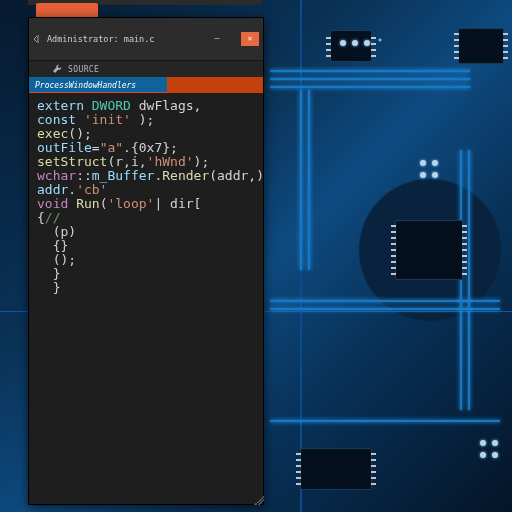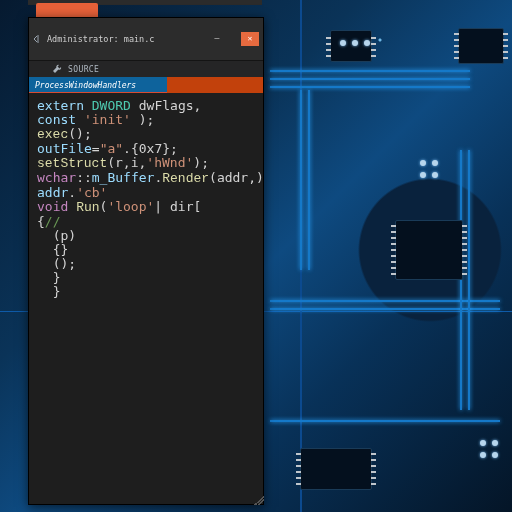--- a/index.html
+++ b/index.html
@@ -41,21 +41,21 @@
   .win-btn.close{background:#e66a3f;color:#fff;width:18px;}
   .toolbar{height:16px;display:flex;align-items:center;padding:0 23px;gap:6px;color:#aeb7c0;background:#252526;}
   .tool-icon{width:10px;height:10px;display:flex;align-items:center;justify-content:center;}
   .tool-label{font-size:8px;letter-spacing:.4px;}
   .tab-strip{height:16px;background:#c2410c;position:relative;font-style:italic;}
   .file-tab{position:absolute;left:0;top:0;height:16px;width:126px;background:#0e639c;display:flex;align-items:center;padding:0 6px;color:#fff;font-size:8px;white-space:nowrap;overflow:hidden;}
   .file-tab::after{content:"";position:absolute;left:0;right:0;bottom:-1px;height:2px;background:#d94b33;}
   .editor{flex:1;padding:6px 8px;overflow:hidden;line-height:14px;font-size:13px;}
   .ln{white-space:pre;}
   .kw{color:#c586c0;}
-  .fn{color:#dcdcaa;font-family:Liberation Mono, monospace;}
+  .fn{color:#dcdcaa;}
   .ty{color:#4ec9b0;}
   .st{color:#ce9178;}
   .va{color:#9cdcfe;}
   .pu{color:#d4d4d4;}
   .cm{color:#6a9955;}
   .op{color:#d4d4d4;}
   .resize{position:absolute;right:-1px;bottom:-1px;width:10px;height:10px;background:linear-gradient(135deg,transparent 50%,#555 50%,#555 60%,transparent 60%,transparent 70%,#555 70%,#555 80%,transparent 80%);}
 </style>
 </head>
 <body>

